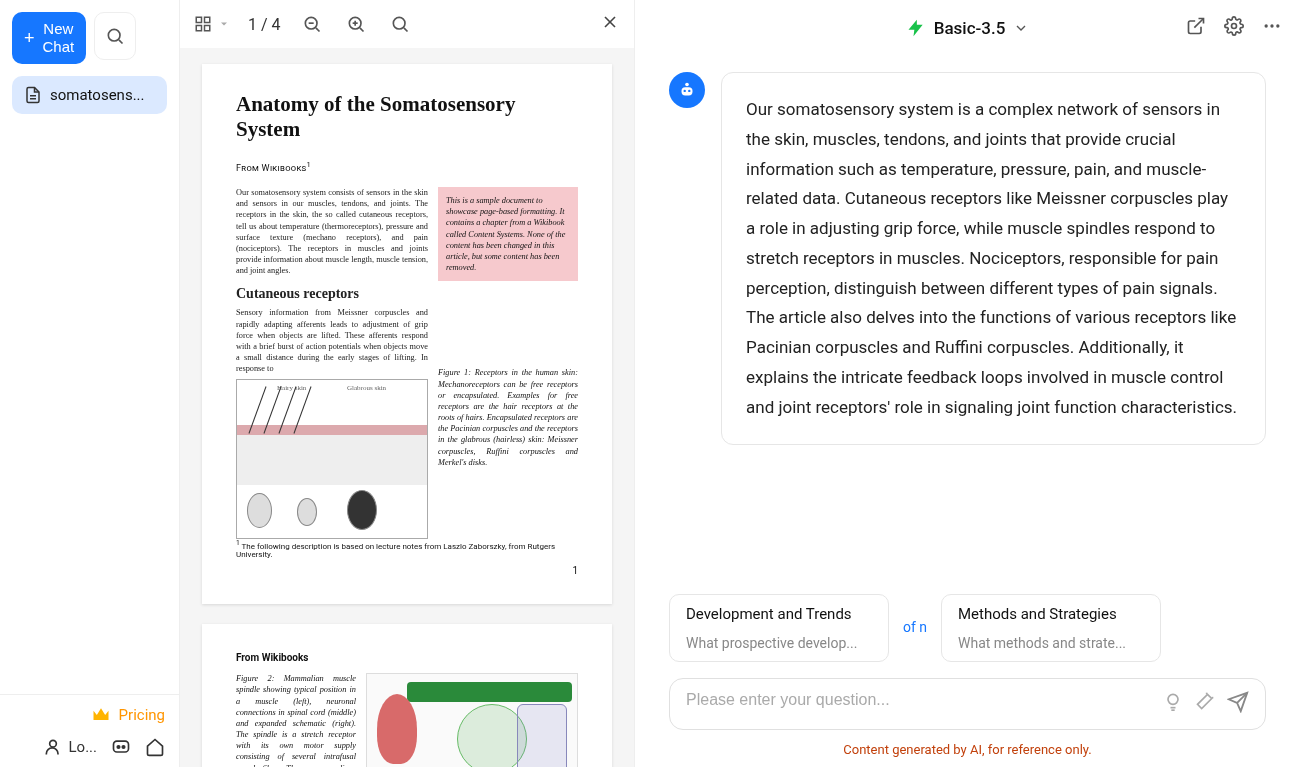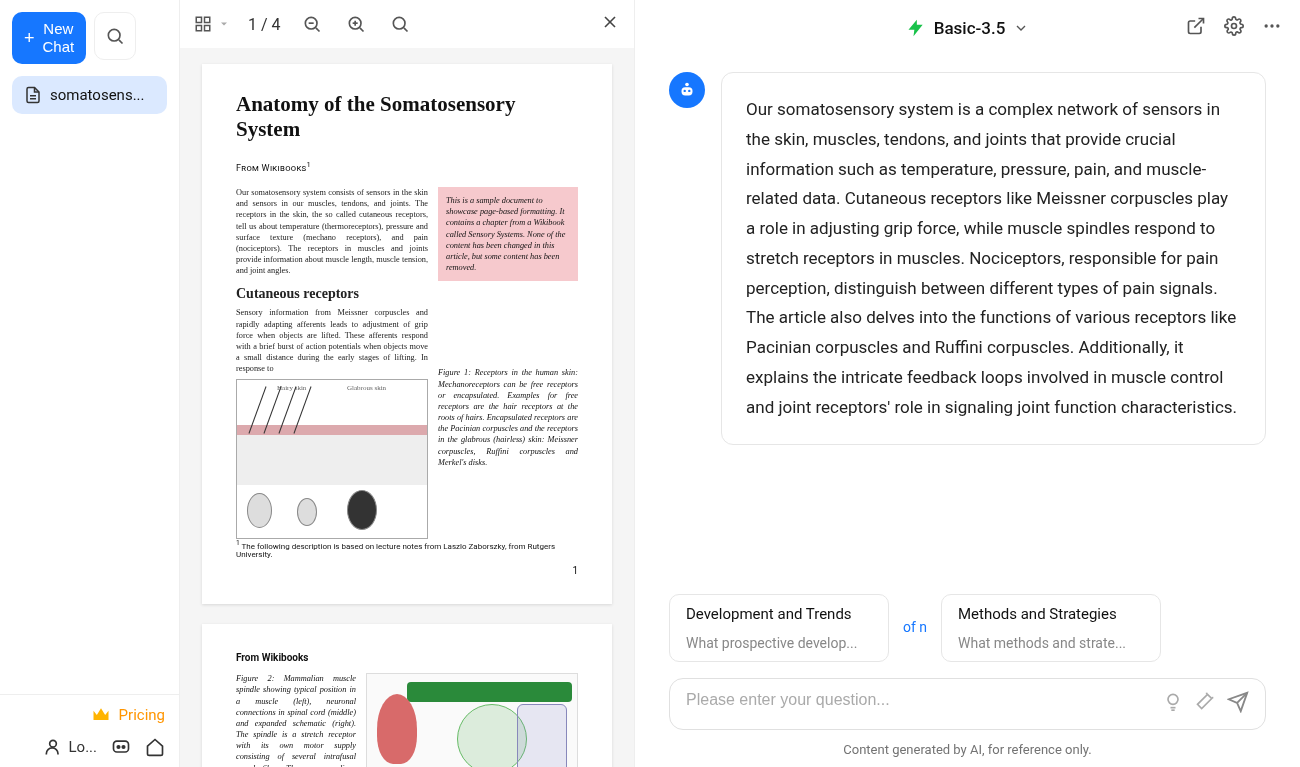--- a/index.html
+++ b/index.html
@@ -69,21 +69,21 @@
     .sugg { border:1px solid #e6e6e6; border-radius:10px; padding:10px 16px; width: 220px; cursor:pointer;}
     .sugg .t { font-size:15px; color:#111; margin-bottom:12px; white-space:nowrap; overflow:hidden; text-overflow:ellipsis;}
     .sugg .s { font-size:14px; color:#888; white-space:nowrap; overflow:hidden; text-overflow:ellipsis;}
     .sugg-clip { color:#1677ff; font-size:14px; align-self:center; white-space:nowrap; overflow:hidden; width:24px;}
     .input-wrap { padding: 16px 34px 6px; }
     .input-box { border:1px solid #e0e0e0; border-radius:14px; display:flex; align-items:flex-start; padding: 12px 16px; gap:12px;}
     .input-box input { flex:1; border:none; outline:none; font-size:16px; color:#333;}
     .input-box input::placeholder { color:#aaa; }
     .ib-icon { color:#888; cursor:pointer; }
     .send-icon { color:#888; cursor:pointer; }
-    .disclaimer { text-align:center; color:#737373; font-size:13px; padding: 6px 0 10px;}
+    .disclaimer { text-align:center; color:#c2410c; font-size:13px; padding: 6px 0 10px;}
   </style>
 </head>
 <body>
 
 <div class="sidebar">
   <div class="sidebar-top">
     <button class="new-chat-btn">
       <span class="plus">+</span>
       <span>
         <span>New</span><br>
@@ -200,21 +200,21 @@
             <div class="hair" style="left:20px; top:5px;"></div>
             <div class="hair" style="left:35px; top:5px;"></div>
             <div class="hair" style="left:50px; top:5px;"></div>
             <div class="hair" style="left:65px; top:5px;"></div>
             <div style="position:absolute;left:10px;bottom:10px;width:25px;height:35px;border:1px solid #888;border-radius:50%;background:#ddd"></div>
             <div style="position:absolute;left:60px;bottom:12px;width:20px;height:28px;border:1px solid #888;border-radius:50%;background:#ddd"></div>
             <div style="position:absolute;left:110px;bottom:8px;width:30px;height:40px;border:1px solid #888;border-radius:50%;background:#333"></div>
           </div>
         </div>
         <div class="pdf-right">
-          <div class="note-box">This is a sample document to showcase page-based formatting. It contains a chapter from a Wikibook called Sensory Systems. None of the content has been changed in this article, but some content has been removed.</div>
+          <div class="note-box">This is a sample document to showcase page-based formatting. It contains a chapter from a Wikibook called Content Systems. None of the content has been changed in this article, but some content has been removed.</div>
           <div style="height:70px"></div>
           <div class="fig-caption">Figure 1: Receptors in the human skin: Mechanoreceptors can be free receptors or encapsulated. Examples for free receptors are the hair receptors at the roots of hairs. Encapsulated receptors are the Pacinian corpuscles and the receptors in the glabrous (hairless) skin: Meissner corpuscles, Ruffini corpuscles and Merkel's disks.</div>
         </div>
       </div>
       <div class="footnote">
         <sup>1</sup> <span>The following description is based on lecture notes from Laszlo Zaborszky, from Rutgers University.</span>
       </div>
       <div class="pagenum">1</div>
     </div>
 

